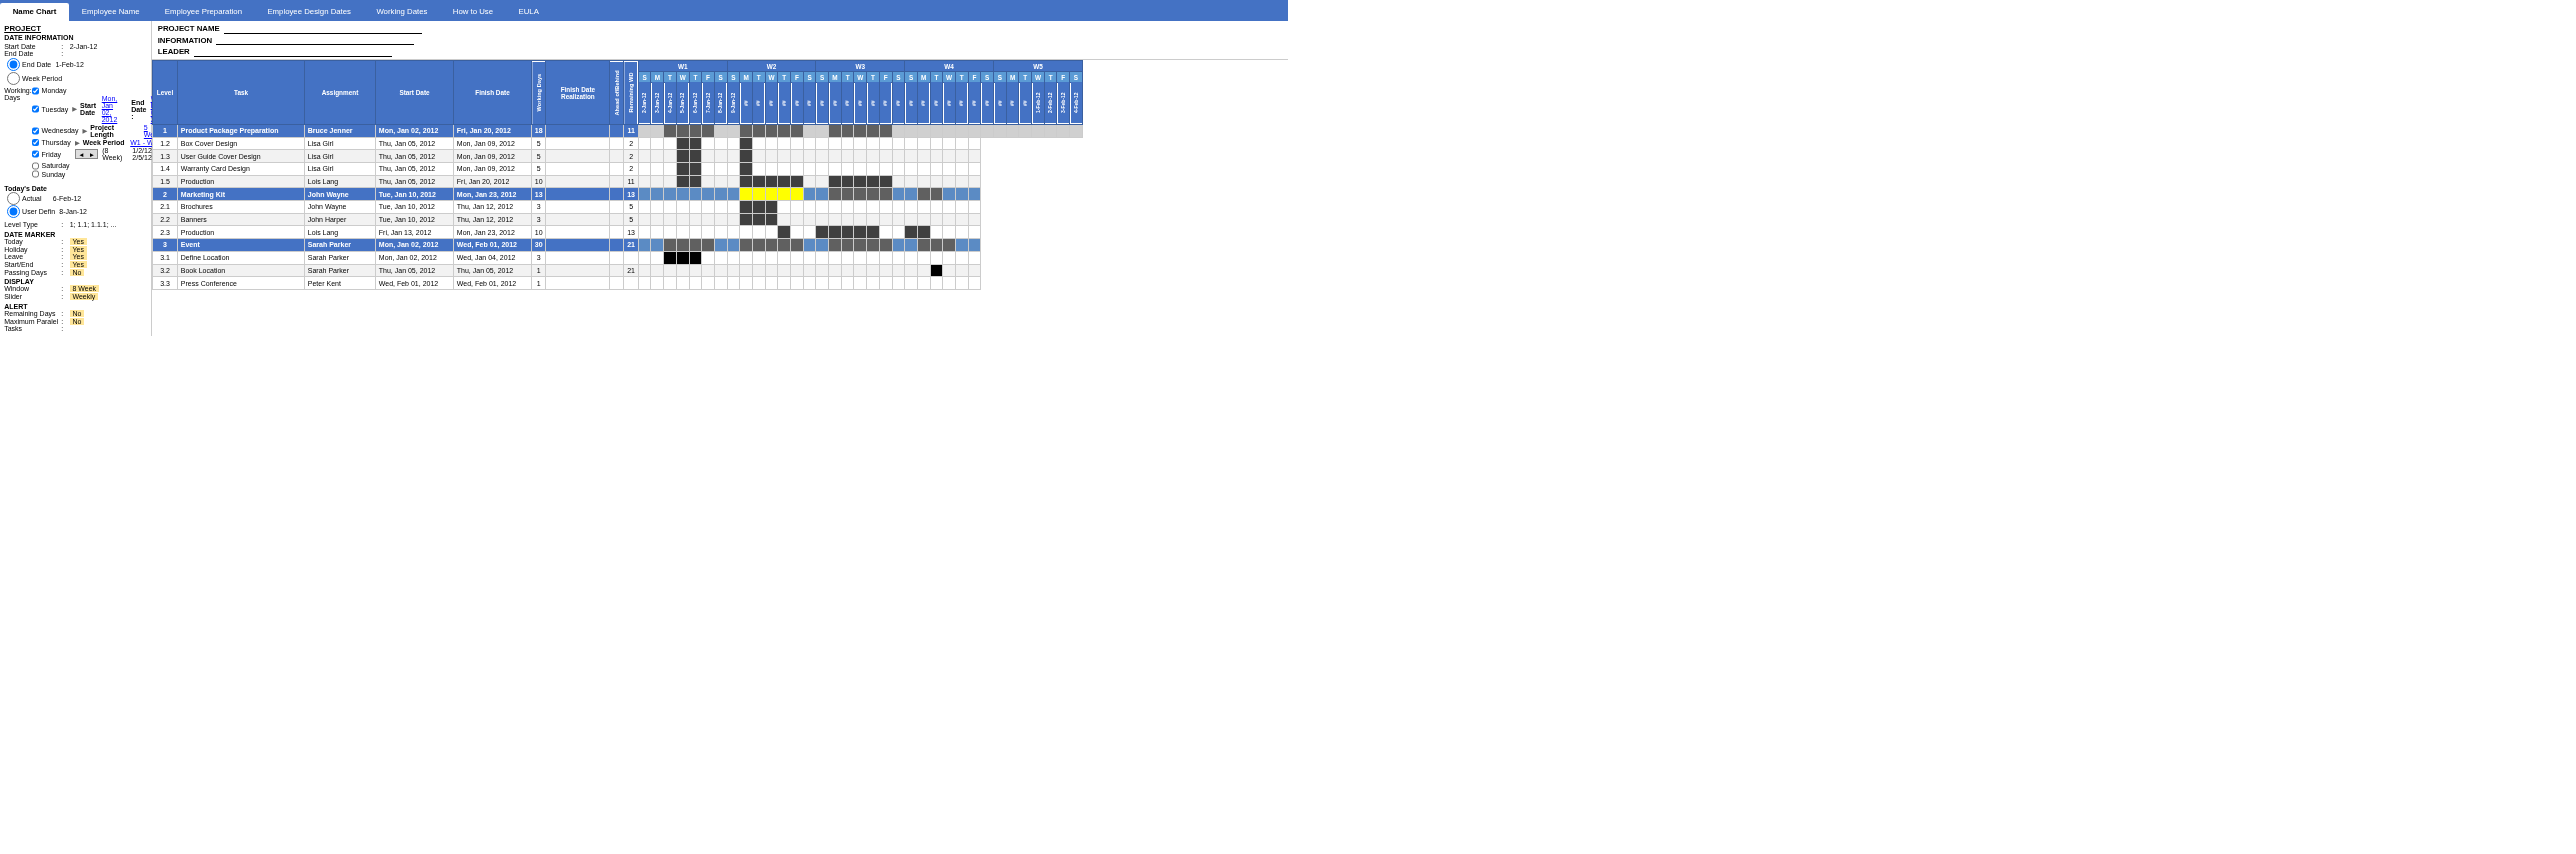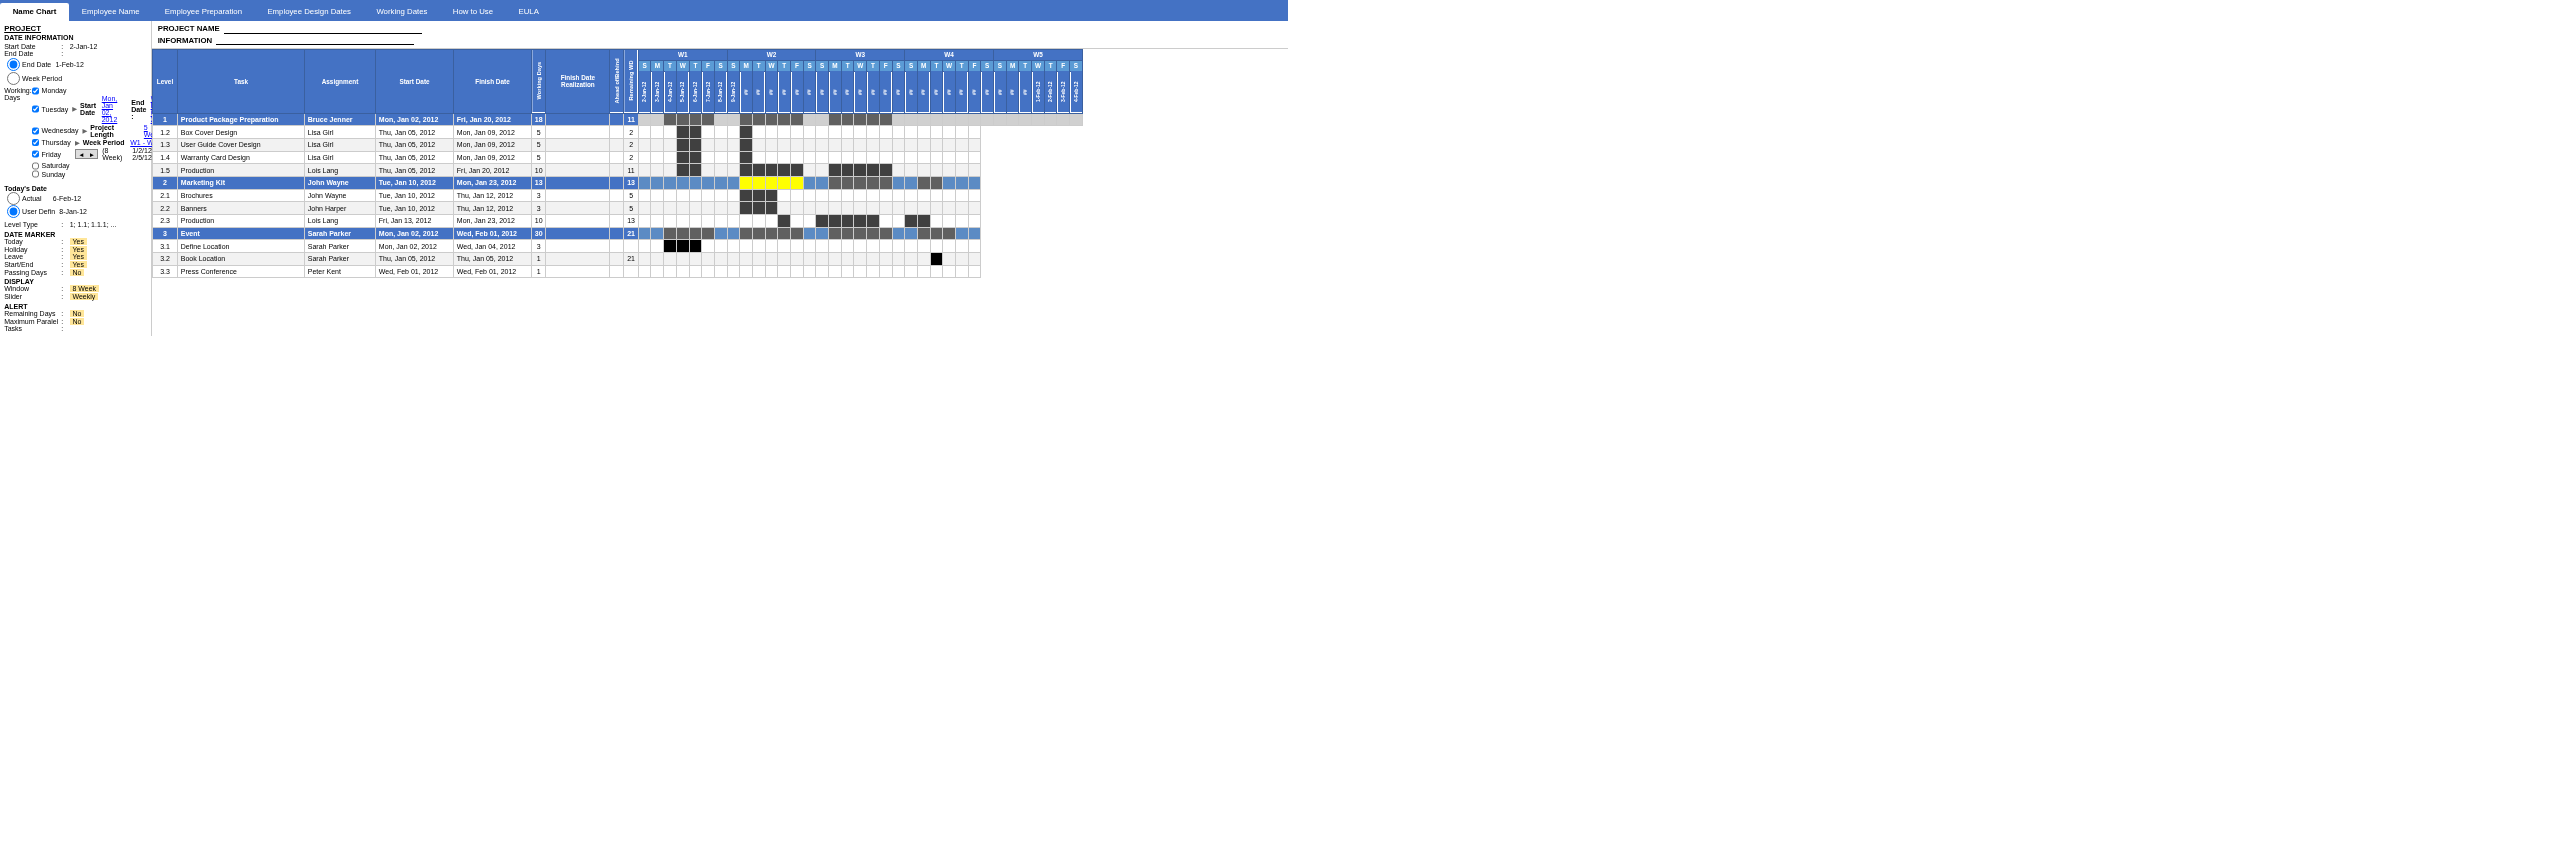--- a/index.html
+++ b/index.html
@@ -323,20 +323,24 @@
 
       <div style="padding:2.8px 5.7px; border-bottom:0.7px solid #ccc; display:flex; flex-direction:column; gap:1.4px;">
         <div style="display:flex; align-items:center; gap:4.2px;">
           <span style="font-weight:bold; font-size:7.8px;">PROJECT NAME</span>
           <div style="border-bottom:0.7px solid #000; width:198px; height:10px;"></div>
         </div>
         <div style="display:flex; align-items:center; gap:4.2px;">
           <span style="font-weight:bold; font-size:7.8px;">INFORMATION</span>
           <div style="border-bottom:0.7px solid #000; width:198px; height:10px;"></div>
         </div>
+        <div style="display:flex; align-items:center; gap:4.2px;">
+          <span style="font-weight:bold; font-size:7.8px;">LEADER</span>
+          <div style="border-bottom:0.7px solid #000; width:198px; height:10px;"></div>
+        </div>
       </div>
 
       <div class="gantt-area">
         <table style="border-collapse:collapse; font-size:7px;">
           <thead>
 
             <tr class="gantt-header">
               <th rowspan="3" style="min-width:25px;">Level</th>
               <th rowspan="3" style="min-width:127px;">Task</th>
               <th rowspan="3" style="min-width:71px;">Assignment</th>

